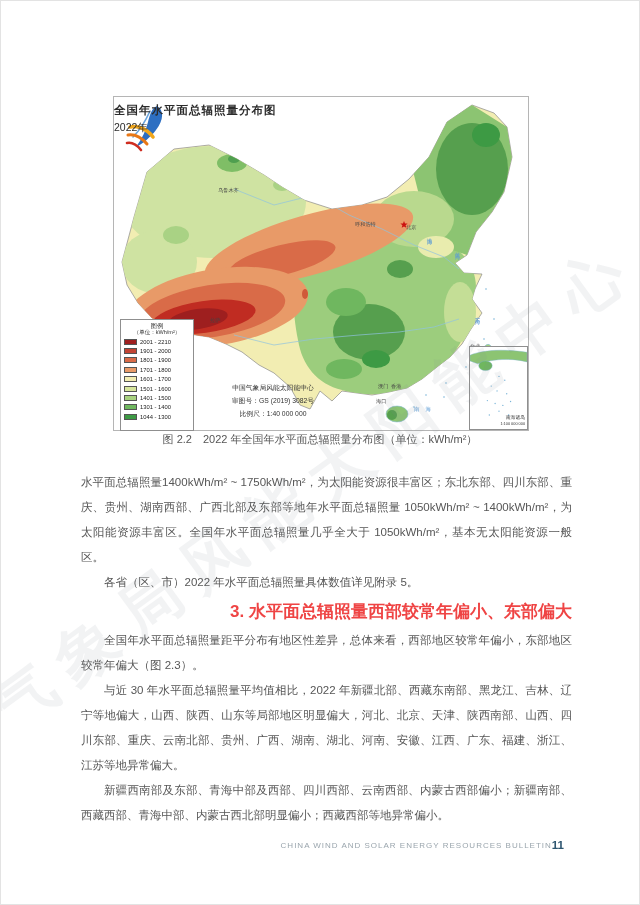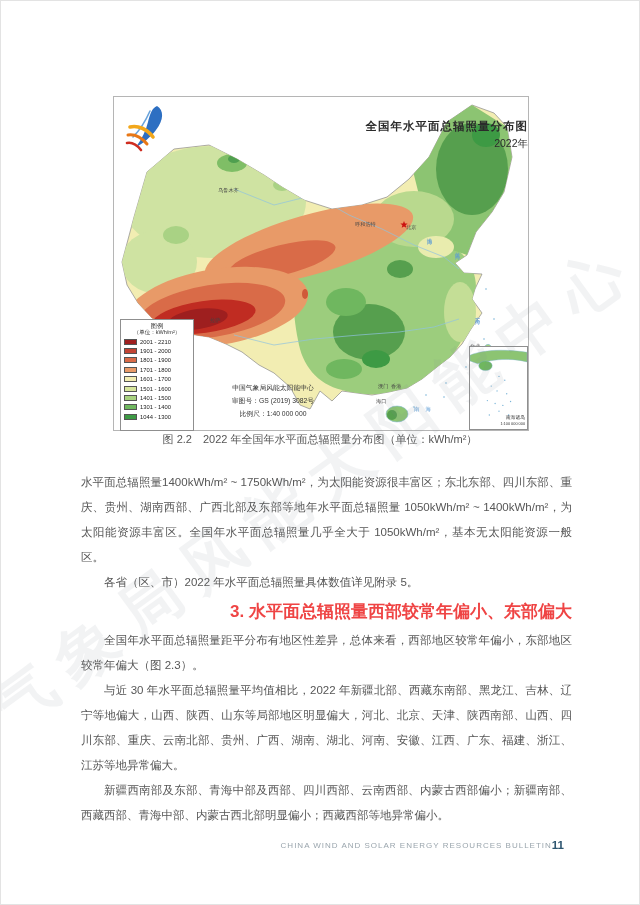--- a/index.html
+++ b/index.html
@@ -14,21 +14,21 @@
     position:absolute; left:250px; top:530px; transform:translate(-50%,-50%) rotate(-36deg);
     font-size:62px; letter-spacing:16px; white-space:nowrap;
     color:rgba(130,140,150,0.10); font-weight:bold; pointer-events:none; z-index:9;
   }
   
   .map-panel {
     position:absolute; left:112px; top:95px; width:416px; height:335px;
     background:#fff; border:1px solid #b5b5b5;
   }
   .map-svg { position:absolute; left:0; top:0; width:414px; height:333px; }
-  .map-title { position:absolute; left:0; top:22px; width:100%; text-align:right; z-index:3; }
+  .map-title { position:absolute; left:0; top:6px; width:100%; text-align:left; z-index:3; }
   .map-title .t1 { font-size:11.5px; font-weight:bold; color:#2b2b2b; letter-spacing:1px; }
   .map-title .t2 { font-size:10.5px; font-weight:normal; color:#2b2b2b; margin-top:3px; }
   .logo { position:absolute; left:7px; top:4px; width:48px; height:52px; z-index:3; }
   
   .legend {
     position:absolute; left:6px; top:222px; width:74px; height:112px; z-index:4;
     background:#fff; border:1px solid #8f8f8f; padding:2px 3px 1px 3px;
   }
   .legend-header { text-align:center; font-size:6.5px; color:#333; line-height:7px; }
   .legend-unit { text-align:center; font-size:5.5px; color:#333; line-height:7px; margin-bottom:1px; }

